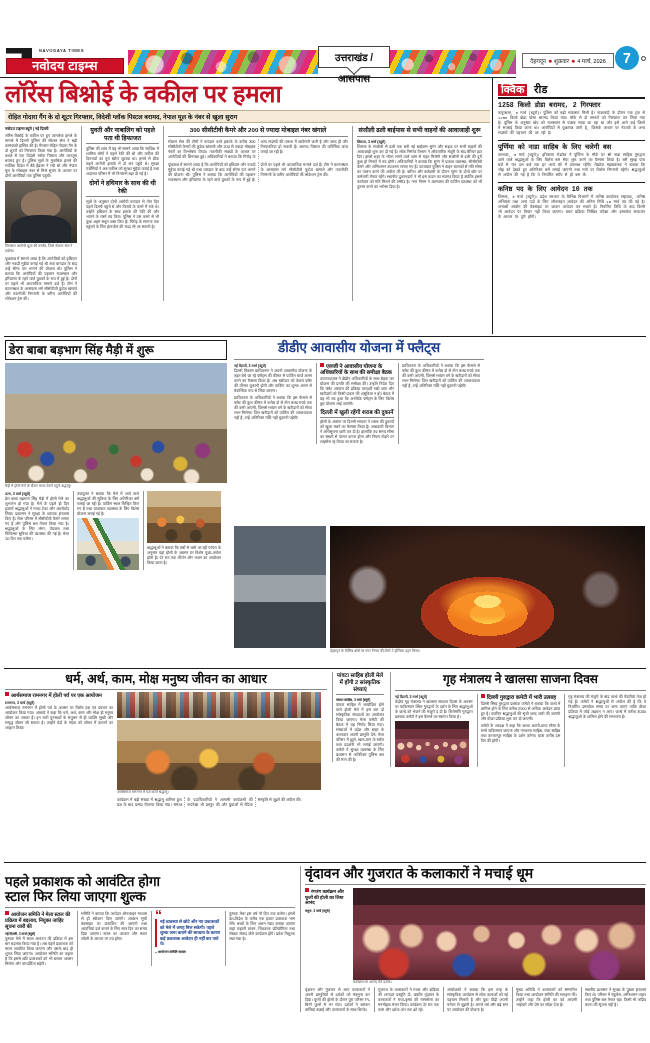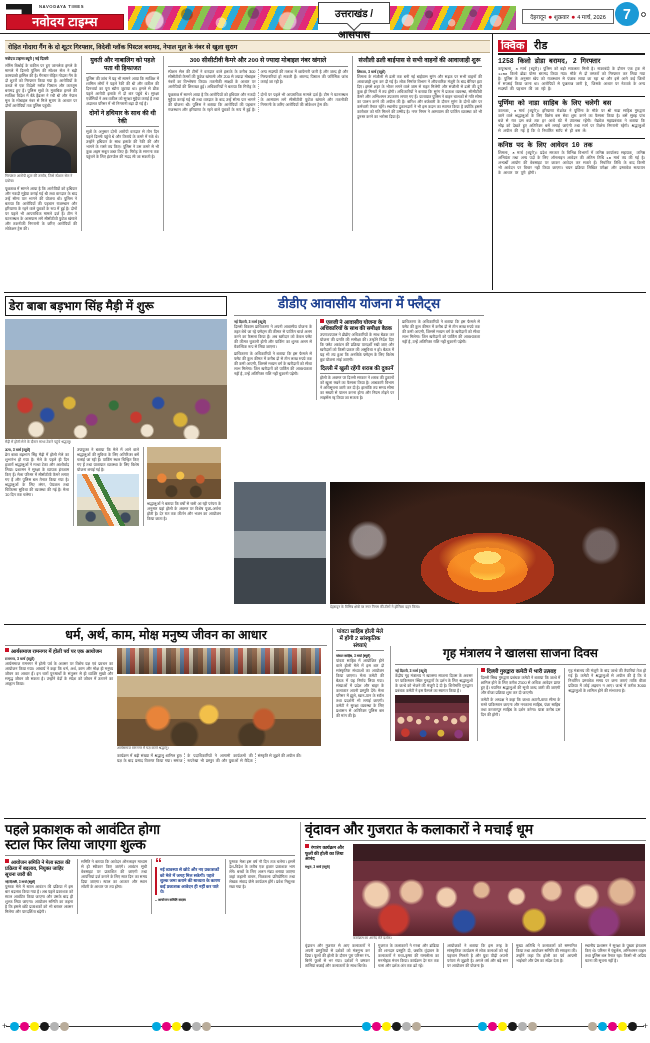--- a/index.html
+++ b/index.html
@@ -5,21 +5,21 @@
   * { box-sizing: border-box; margin: 0; padding: 0; }
   html, body {
     width: 650px; height: 1043px;
     background: #ffffff;
     font-family: "Liberation Sans", sans-serif;
     overflow: hidden;
   }
   .page { position: relative; width: 650px; height: 1043px; background: #fff; }
 
   
-  .masthead { position: relative; height: 34px; width: 650px; border-bottom: 1px solid #222; }
+  .masthead { position: relative; height: 34px; width: 516px; border-bottom: 1px solid #222; margin-top: 44px; }
   .logo-box {
     position: absolute; left: 6px; top: 4px; width: 120px; height: 26px;
   }
   .logo-black {
     position: absolute; left: 0; top: 0; width: 26px; height: 14px;
     background: #1a1a1a;
     clip-path: polygon(0 0, 100% 0, 100% 100%, 60% 100%, 60% 40%, 0 40%);
   }
   .logo-smalltext {
     position: absolute; left: 33px; top: 0px; font-size: 4.2px; letter-spacing: .6px;
@@ -275,20 +275,21 @@
     </div>
     <div class="qr-rule"></div>
 
     <div class="qr-item">
       <div class="qr-h">कनिष्ठ पद के लिए आवेदन 10 तक</div>
       <div class="body-txt">शिमला, 3 मार्च (ब्यूरो)। प्रदेश सरकार के विभिन्न विभागों में कनिष्ठ कार्यालय सहायक, कनिष्ठ अभियंता तथा अन्य पदों के लिए ऑनलाइन आवेदन की अंतिम तिथि 10 मार्च तय की गई है। अभ्यर्थी आयोग की वेबसाइट पर जाकर आवेदन कर सकते हैं। निर्धारित तिथि के बाद किसी भी आवेदन पर विचार नहीं किया जाएगा। चयन प्रक्रिया लिखित परीक्षा और दस्तावेज सत्यापन के आधार पर पूरी होगी।</div>
     </div>
   </div>
 
   <div class="lead" style="width:495px;">
+    <div class="hl-xl lead-head">लॉरेंस बिश्नोई के वकील पर हमला</div>
     <div class="lead-sub">रोहित गोदारा गैंग के दो शूटर गिरफ्तार, विदेशी ग्लॉक पिस्टल बरामद, नेपाल मूल के नंबर से खुला सुराग</div>
 
     <div class="lead-cols">
 
       <div class="lc" style="width:72px;">
         <div class="byline">नवोदय टाइम्स ब्यूरो | नई दिल्ली</div>
         <div class="body-txt" style="margin-top:2px;">लॉरेंस बिश्नोई के वकील पर हुए जानलेवा हमले के मामले में दिल्ली पुलिस की स्पेशल सेल ने बड़ी कामयाबी हासिल की है। गैंगस्टर रोहित गोदारा गैंग के दो शूटरों को गिरफ्तार किया गया है। आरोपियों के कब्जे से एक विदेशी ग्लॉक पिस्टल और कारतूस बरामद हुए हैं। पुलिस सूत्रों के मुताबिक हमले की साजिश विदेश में बैठे हैंडलर ने रची थी और नेपाल मूल के मोबाइल नंबर से मिले सुराग के आधार पर दोनों आरोपियों तक पुलिस पहुंची।</div>
         <div class="photo ph-mugshot" style="width:72px;height:62px;margin:3px 0 1px;"></div>
         <div class="cap">गिरफ्तार आरोपी शूटर की तस्वीर, जिसे स्पेशल सेल ने दबोचा।</div>
         <div class="body-txt" style="margin-top:2px;">पूछताछ में सामने आया है कि आरोपियों को हथियार और नकदी मुहैया कराई गई थी तथा वारदात के बाद उन्हें सीमा पार भागने की योजना थी। पुलिस ने बताया कि आरोपियों की पहचान राजस्थान और हरियाणा के रहने वाले युवकों के रूप में हुई है। दोनों पर पहले भी आपराधिक मामले दर्ज हैं। टीम ने घटनास्थल के आसपास लगे सीसीटीवी फुटेज खंगाले और तकनीकी निगरानी के जरिए आरोपियों की लोकेशन ट्रेस की।</div>
@@ -404,21 +405,21 @@
       </div>
     </div>
 
     <div class="vrule" style="position:absolute;left:332px;top:0;width:52px;padding-left:3px;">
       <div class="qr-h" style="font-size:5.6px;line-height:6.8px;text-align:center;">पांवटा साहिब होली मेले में होंगी 2 सांस्कृतिक संध्याएं</div>
       <div class="rule-thin" style="margin:2px 0;"></div>
       <div class="byline" style="font-size:3.4px;">पांवटा साहिब, 3 मार्च (ब्यूरो)</div>
       <div class="body-txt">पांवटा साहिब में आयोजित होने वाले होली मेले में इस बार दो सांस्कृतिक संध्याओं का आयोजन किया जाएगा। मेला कमेटी की बैठक में यह निर्णय लिया गया। संध्याओं में प्रदेश और बाहर के कलाकार अपनी प्रस्तुति देंगे। मेला परिसर में झूले, खान-पान के स्टॉल तथा प्रदर्शनी भी लगाई जाएगी। कमेटी ने सुरक्षा व्यवस्था के लिए प्रशासन से अतिरिक्त पुलिस बल की मांग की है।</div>
     </div>
 
-    <div class="vrule" style="position:absolute;left:390px;top:18px;width:256px;padding-left:4px;">
+    <div class="vrule" style="position:absolute;left:390px;top:0;width:256px;padding-left:4px;">
       <div class="hl-md" style="text-align:center;font-size:12px;">गृह मंत्रालय ने खालसा साजना दिवस</div>
       <div class="rule-thin" style="margin:3px 0;"></div>
       <div style="display:flex;gap:4px;">
         <div style="width:78px;">
           <div class="byline" style="font-size:3.6px;">नई दिल्ली, 3 मार्च (ब्यूरो)</div>
           <div class="body-txt">केंद्रीय गृह मंत्रालय ने खालसा साजना दिवस के अवसर पर पाकिस्तान स्थित गुरुद्वारों के दर्शन के लिए श्रद्धालुओं के जत्थे को भेजने की मंजूरी दे दी है। शिरोमणि गुरुद्वारा प्रबंधक कमेटी ने इस फैसले का स्वागत किया है।</div>
           <div class="photo audience" style="width:74px;height:46px;margin-top:2px;"></div>
         </div>
         <div class="vrule" style="width:84px;padding-left:3px;">
           <div class="qr-h" style="font-size:5.4px;line-height:6.4px;">
@@ -431,21 +432,21 @@
           <div class="body-txt">गृह मंत्रालय की मंजूरी के बाद जत्थे की तैयारियां तेज हो गई हैं। कमेटी ने श्रद्धालुओं से अपील की है कि वे निर्धारित दस्तावेज समय पर जमा कराएं ताकि वीजा प्रक्रिया में कोई अड़चन न आए। जत्थे में करीब 3000 श्रद्धालुओं के शामिल होने की संभावना है।</div>
         </div>
       </div>
     </div>
   </div>
 
   <div class="rule-blk" style="position:absolute;left:4px;right:4px;top:818px;"></div>
 
   <div style="position:absolute;left:0;top:822px;width:650px;height:196px;">
 
-    <div style="position:absolute;left:5px;top:0;width:290px;">
+    <div style="position:absolute;left:5px;top:8px;width:290px;">
       <div class="hl-md" style="font-size:13.5px;">पहले प्रकाशक को आवंटित होगा</div>
       <div class="hl-md" style="font-size:13.5px;">स्टाल फिर लिया जाएगा शुल्क</div>
       <div class="rule-thin" style="margin:3px 0;"></div>
       <div style="display:flex;gap:4px;">
         <div style="width:68px;">
           <div class="qr-h" style="font-size:5px;line-height:6px;">
             <span class="redsq"></span><span>आयोजन समिति ने मेला स्टाल की प्रक्रिया में बदलाव, नियुक्त जाहिर सूचना जारी की</span>
           </div>
           <div class="byline" style="font-size:3.4px;margin-top:2px;">नई दिल्ली, 3 मार्च (ब्यूरो)</div>
           <div class="body-txt">पुस्तक मेले में स्टाल आवंटन की प्रक्रिया में इस बार बदलाव किया गया है। अब पहले प्रकाशक को स्टाल आवंटित किया जाएगा और उसके बाद ही शुल्क लिया जाएगा। आयोजन समिति का कहना है कि इससे छोटे प्रकाशकों को भी बराबर अवसर मिलेगा और पारदर्शिता बढ़ेगी।</div>

